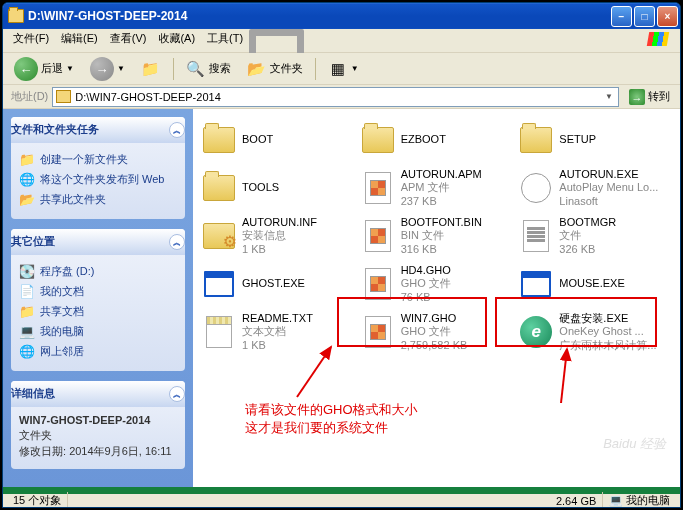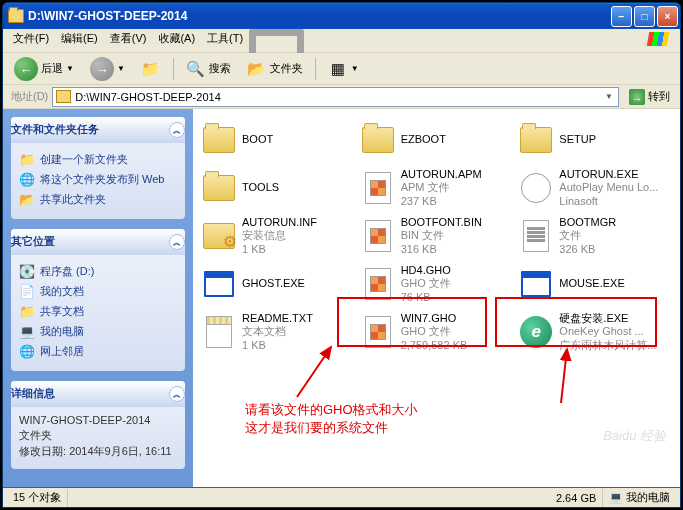--- a/index.html
+++ b/index.html
@@ -33,21 +33,21 @@
 .go-arrow { width: 16px; height: 16px; background: radial-gradient(circle, #7fc97f, #2e8b2e); border-radius: 2px; color: #fff; display: flex; align-items: center; justify-content: center; font-size: 11px; }
 .main { flex: 1; display: flex; overflow: hidden; }
 .sidebar { width: 190px; background: linear-gradient(to bottom, #7aa5e0 0%, #6b96d8 100%); padding: 8px; overflow-y: auto; }
 .panel { background: linear-gradient(to bottom, #eff3fb, #d6e0f3); border-radius: 4px; margin-bottom: 10px; overflow: hidden; }
 .panel-h { background: linear-gradient(to bottom, #fff, #c7d6f0); padding: 5px 0; font-weight: bold; color: #1c3e8c; font-size: 11px; display: flex; align-items: flex-start; justify-content: space-between; cursor: pointer; }
 .chev { width: 16px; height: 16px; border-radius: 50%; background: #fff; border: 1px solid #a8bde0; display: flex; align-items: center; justify-content: center; font-size: 8px; color: #2e5cb8; }
 .panel-b { padding: 6px 8px 10px; }
 .panel-link { display: flex; align-items: center; gap: 5px; padding: 2px 0; color: #1c3e8c; cursor: pointer; }
 .pl-ico { width: 16px; height: 16px; display: flex; align-items: center; justify-content: center; font-size: 13px; }
 .panel-info { font-size: 11px; color: #333; line-height: 1.4; }
-.panel-info b { font-weight: normal; }
+.panel-info b { font-weight: bold; }
 .fileview { flex: 1; background: #fff; padding: 8px 6px; overflow: auto; position: relative; }
 .file-grid { display: grid; grid-template-columns: repeat(3, 1fr); gap: 2px 1px; }
 .file-item { display: flex; align-items: center; gap: 6px; padding: 3px; height: 46px; cursor: pointer; position: relative; }
 .file-ico { width: 34px; height: 34px; display: flex; align-items: center; justify-content: center; flex-shrink: 0; }
 .folder-ico { width: 32px; height: 26px; background: linear-gradient(to bottom, #f7e4a0, #e8c858); border: 1px solid #c9a63a; border-radius: 2px; position: relative; }
 .folder-ico::before { content: ''; position: absolute; top: -5px; left: 1px; width: 12px; height: 5px; background: #f7e4a0; border: 1px solid #c9a63a; border-bottom: none; border-radius: 2px 2px 0 0; }
 .exe-ico { width: 30px; height: 26px; background: #fff; border: 2px solid #1254c7; border-top-width: 7px; border-radius: 1px; }
 .file-ico-doc { width: 26px; height: 32px; background: #fff; border: 1px solid #aaa; position: relative; }
 .file-ico-doc::after { content: ''; position: absolute; top: 2px; left: 3px; right: 3px; height: 3px; box-shadow: 0 0 0 #999, 0 4px 0 #999, 0 8px 0 #999, 0 12px 0 #999, 0 16px 0 #999; }
 .cd-ico { width: 30px; height: 30px; border-radius: 50%; background: radial-gradient(circle, #fff 0 18%, #bbb 18% 25%, conic-gradient(#e6e6fa, #c4def0, #e6e6fa, #c4def0, #e6e6fa) 25% 100%); border: 1px solid #999; }
@@ -61,24 +61,24 @@
 .file-txt { line-height: 1.2; }
 .file-name { font-size: 11px; color: #000; }
 .file-meta { font-size: 11px; color: #888; }
 .red-box { position: absolute; border: 2px solid #e00000; pointer-events: none; }
 .rb1 { top: 188px; left: 144px; width: 150px; height: 50px; }
 .rb2 { top: 188px; left: 302px; width: 162px; height: 50px; }
 .anno { position: absolute; color: #e00000; font-size: 13px; line-height: 1.4; }
 .anno1 { top: 292px; left: 52px; }
 .anno2 { top: 298px; left: 328px; }
 .arrow-svg { position: absolute; pointer-events: none; }
-.statusbar { height: 20px; background: #ece9d8; border-top: 1px solid #15803d; display: flex; align-items: center; padding: 0 4px; }
+.statusbar { height: 20px; background: #ece9d8; border-top: 7px solid #15803d; display: flex; align-items: center; padding: 0 4px; }
 .sb-cell { padding: 0 6px; border-right: 1px solid #d0c8b0; height: 18px; display: flex; align-items: center; }
 .sb-spacer { flex: 1; }
-.watermark { position: absolute; right: 14px; bottom: 42px; color: rgba(200,200,200,.6); font-size: 13px; font-style: italic; pointer-events: none; }
+.watermark { position: absolute; right: 14px; bottom: 34px; color: rgba(200,200,200,.6); font-size: 13px; font-style: italic; pointer-events: none; }
 </style>
 </head>
 <body>
 
 <div class="window">
 
   <div class="titlebar">
     <div class="title-icon"></div>
     <span class="title-text">D:\WIN7-GHOST-DEEP-2014</span>
     <div class="winbtns">

